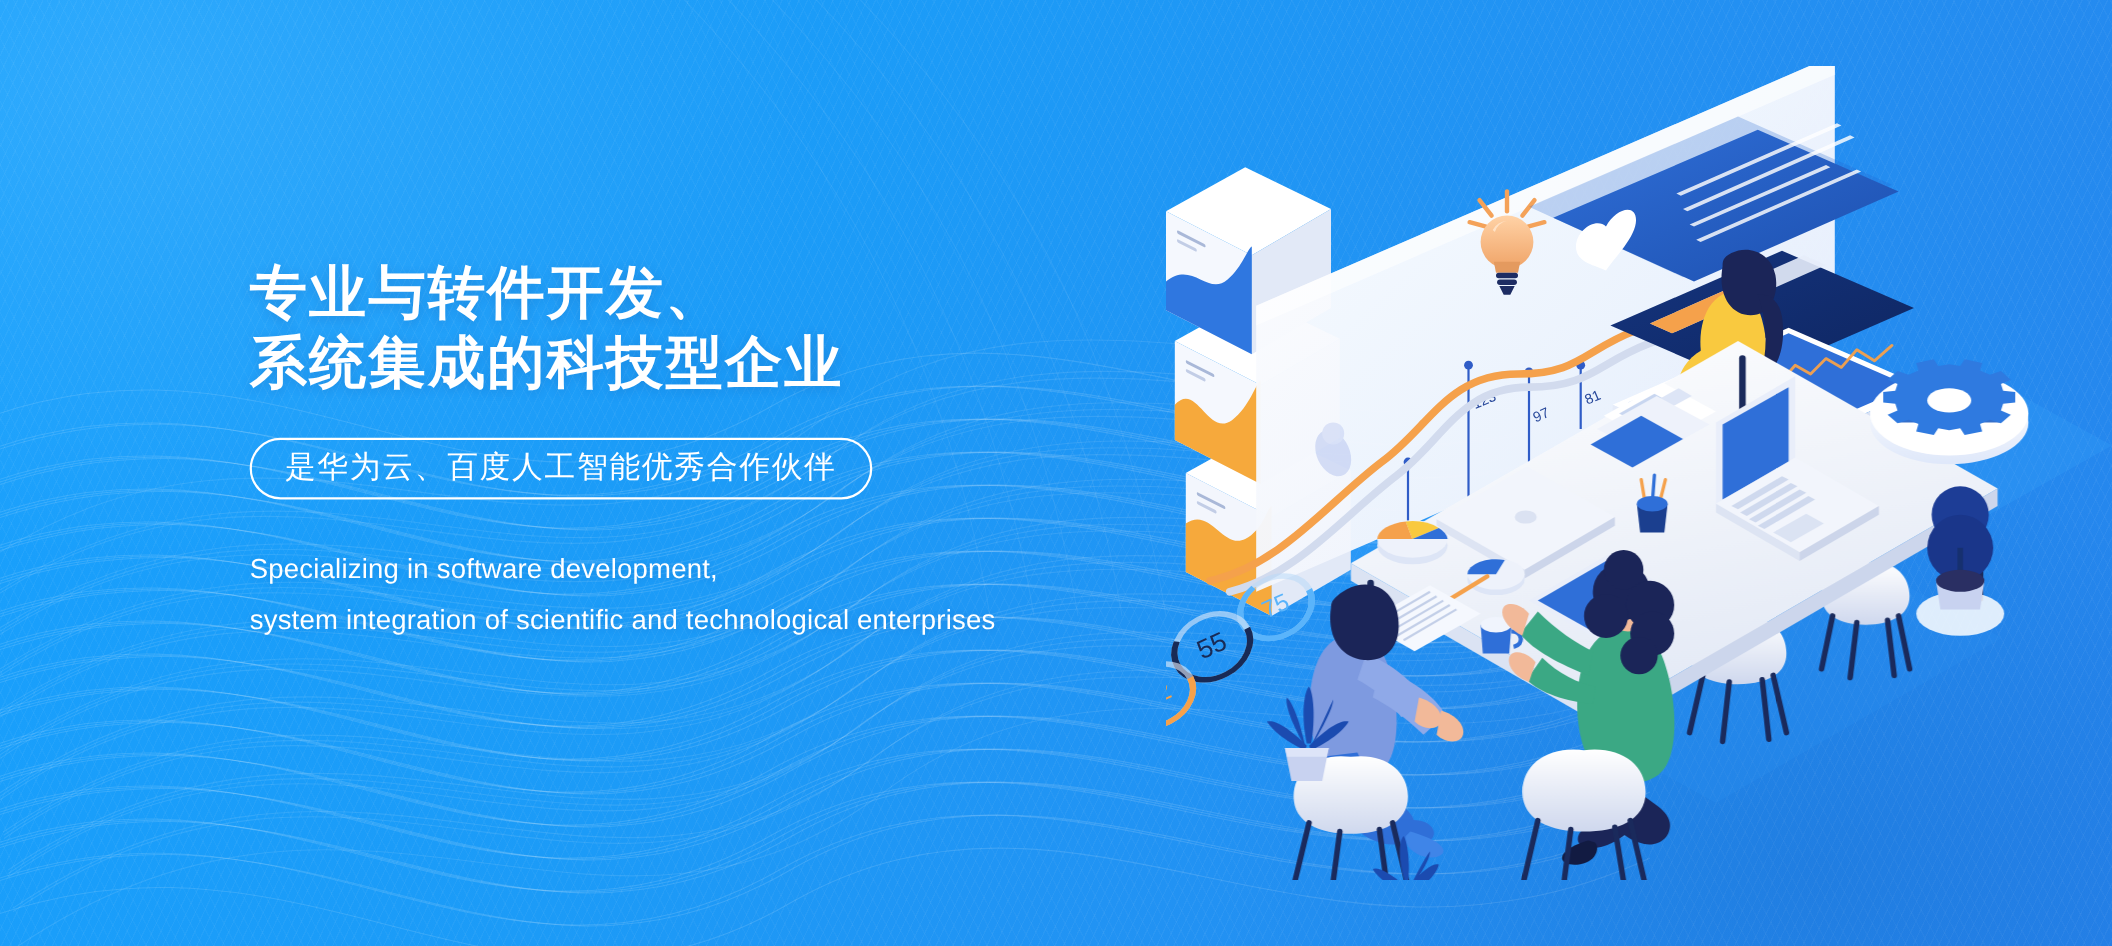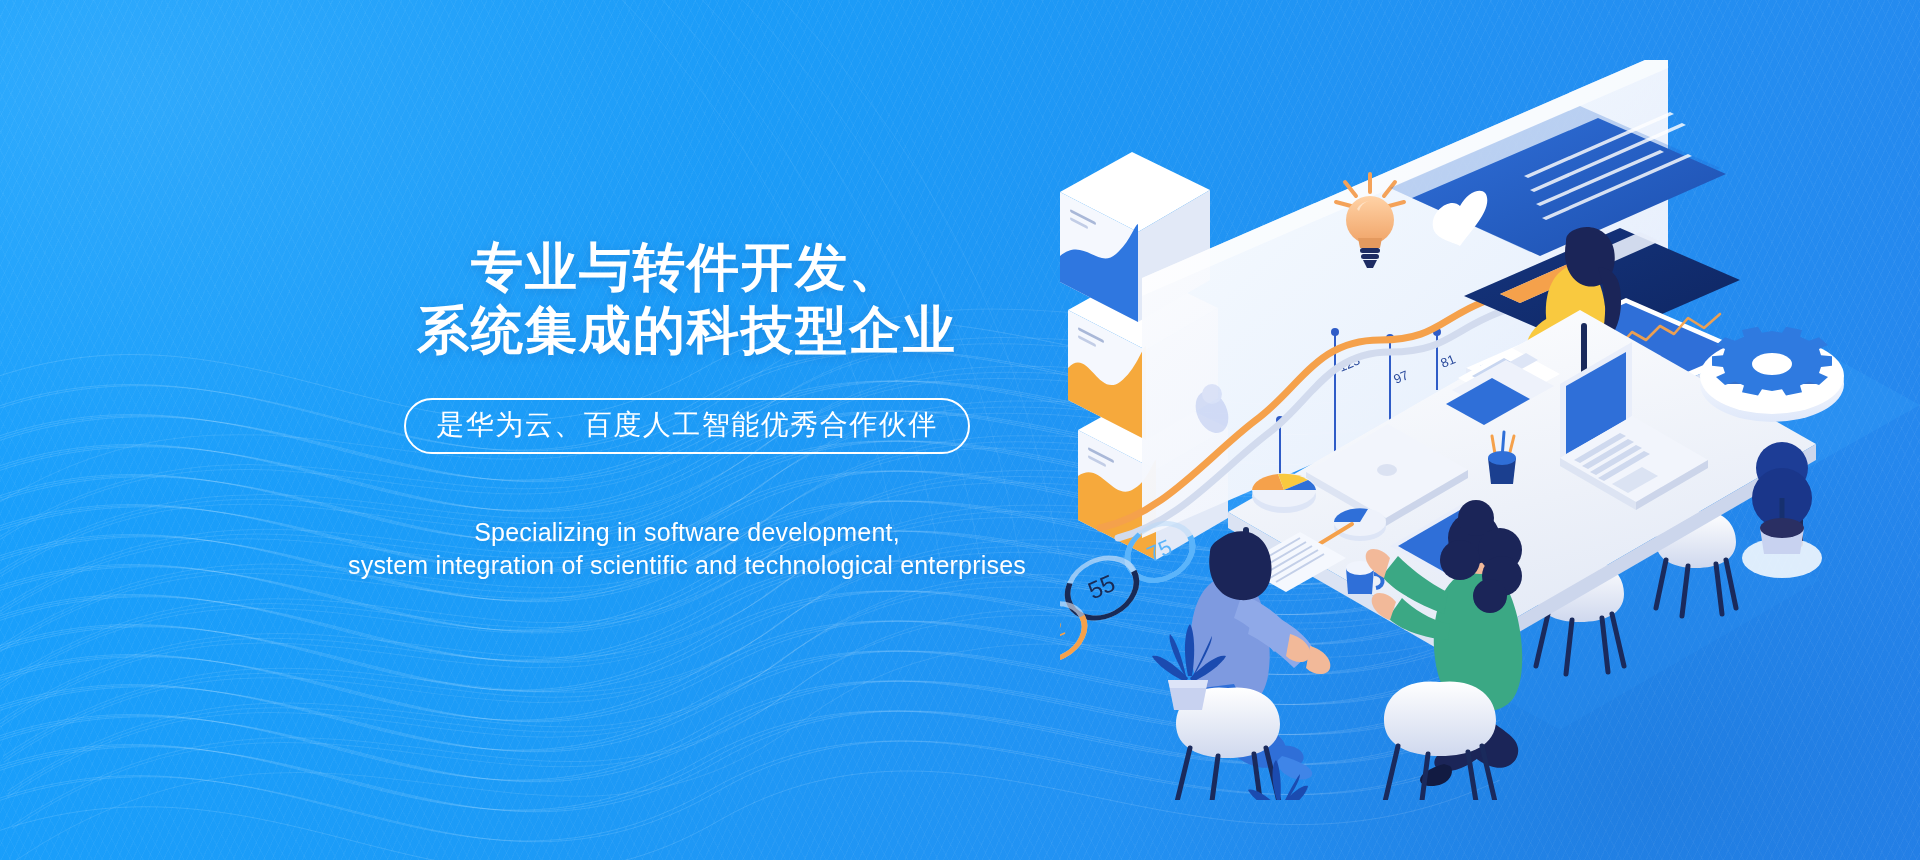--- a/index.html
+++ b/index.html
@@ -30,21 +30,21 @@
       rgba(255,255,255,0) 1px, rgba(255,255,255,0) 9px);
   }
   .bg-glow-tl {
     background:radial-gradient(900px 620px at 6% 10%, rgba(255,255,255,.10), rgba(255,255,255,0) 70%);
   }
   .bg-glow-br {
     background:radial-gradient(760px 520px at 86% 92%, rgba(10,70,160,.17), rgba(0,0,0,0) 72%);
   }
 
   
-  .hero { position:absolute; left:237px; top:236px; width:900px;text-align:center; }
+  .hero { position:absolute; left:227px; top:236px; width:900px; }
 
   .hero-title {
     color:#ffffff;
     font-size:52px;
     font-weight:bold;
     line-height:63px;
     letter-spacing:2px;
     white-space:pre-line;
     text-shadow:0 2px 10px rgba(16,70,140,.22);
   }
@@ -55,24 +55,24 @@
     padding:11px 30px 13px;
     border:2px solid #ffffff;
     border-radius:40px;
     color:#ffffff;
     font-size:28px;
     letter-spacing:1.5px;
     line-height:1;
   }
 
   .hero-sub {
-    margin-top:62px;
+    margin-top:40px;
     color:#ffffff;
     font-size:25px;
-    line-height:33px;
+    line-height:47px;
     white-space:pre-line;
     letter-spacing:.2px;
     text-shadow:0 1px 6px rgba(16,70,140,.18);
   }
 
   
   .illus { position:absolute; left:1060px; top:60px; width:860px; height:740px; }
   .illus svg { display:block; width:100%; height:100%; }
 </style>
 </head>

